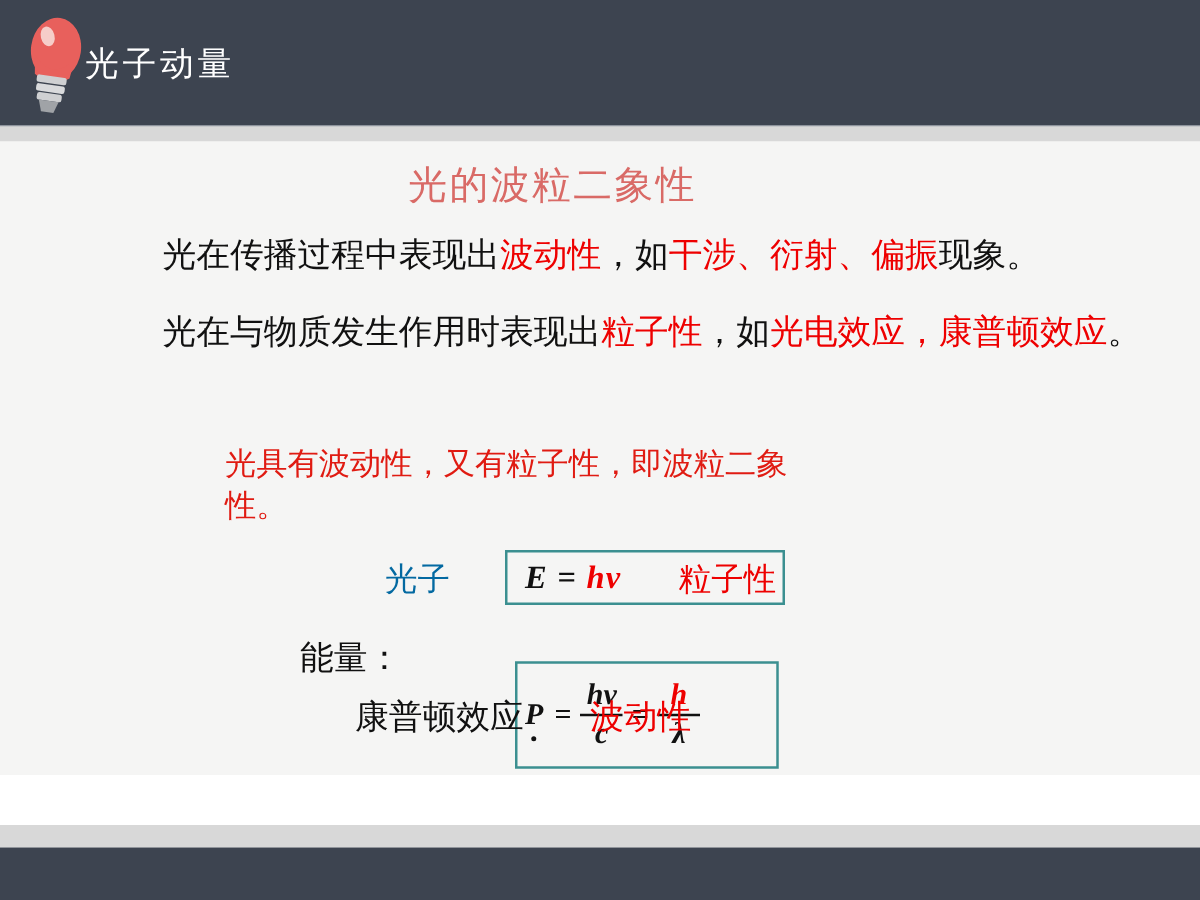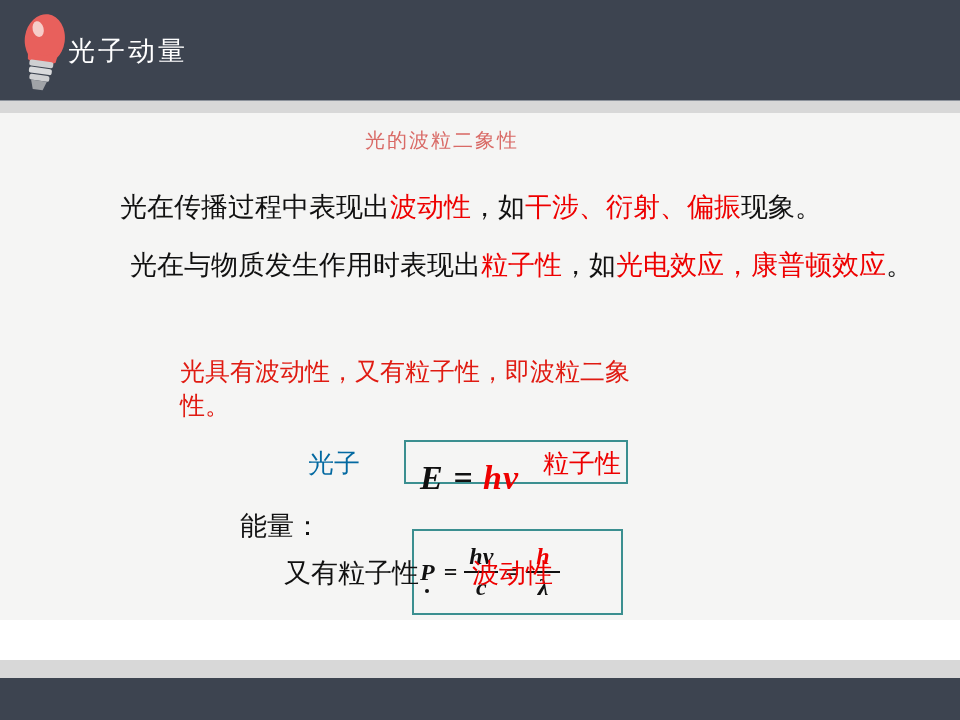--- a/index.html
+++ b/index.html
@@ -90,39 +90,40 @@
     background: #3d4450;
   }
 
   
   .slide-title {
     position: absolute;
     left: 0;
     top: 127px;
     width: 884px;
     text-align: center;
-    font-size: 20px;
+    font-size: 31px;
     letter-spacing: 2px;
     color: #d96a66;
     white-space: nowrap;
   }
 
   
   .para {
     position: absolute;
     font-size: 27px;
     line-height: 1.18;
     color: #111111;
     white-space: nowrap;
   }
   .para-1 {
-    left: 68px;
+    left: 78px;
     top: 192px;
     width: 880px;
     white-space: normal;
+    font-family: Liberation Mono, monospace;
   }
   .para-1-indent { display: inline-block; width: 52px; }
 
   .para-2 {
     left: 62px;
     top: 250px;
     width: 880px;
     white-space: normal;
   }
   .para-2-indent { display: inline-block; width: 68px; }
@@ -159,27 +160,26 @@
   .fbox-1 {
     left: 404px;
     top: 440px;
     width: 224px;
     height: 44px;
   }
   .eq1 {
     position: absolute;
     left: 420px;
     top: 447px;
-    font-size: 34px;
+    font-size: 26px;
     font-weight: bold;
     font-style: italic;
     color: #111111;
     white-space: nowrap;
     letter-spacing: 1px;
-    margin-top: 12px;
   }
   .tag-particle {
     position: absolute;
     left: 543px;
     top: 446px;
     font-size: 26px;
     font-style: normal;
     font-weight: normal;
     color: #ee0000;
     white-space: nowrap;
@@ -309,21 +309,21 @@
   <div class="label-photon">光子</div>
   <div class="fbox fbox-1"></div>
   <div class="eq1">
     <span>E =</span>
     <span class="red">hν</span>
   </div>
   <div class="tag-particle">粒子性</div>
 
   <div class="label-energy">能量：</div>
   <div class="fbox fbox-2"></div>
-  <div class="label-momentum">又有粒子性</div>
+  <div class="label-momentum">康普顿效应</div>
 
   <div class="eq2">
     <span class="pvar"><span>P</span><span class="pdot"></span></span>
     <span class="opeq">=</span>
     <span class="frac">
       <span class="num">hν</span>
       <span class="bar"></span>
       <span class="den">c</span>
     </span>
     <span class="opeq">=</span>

